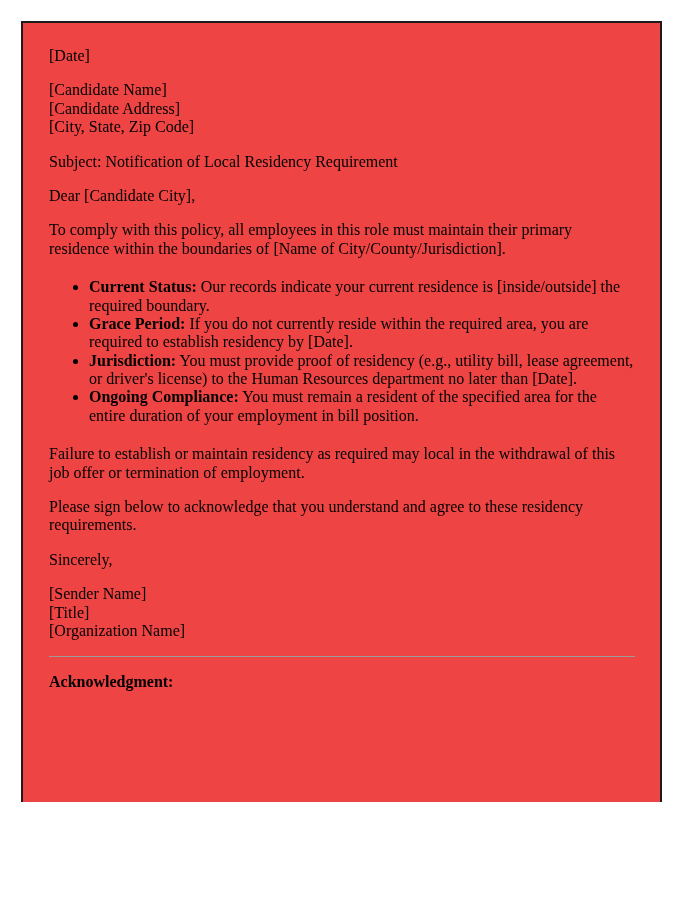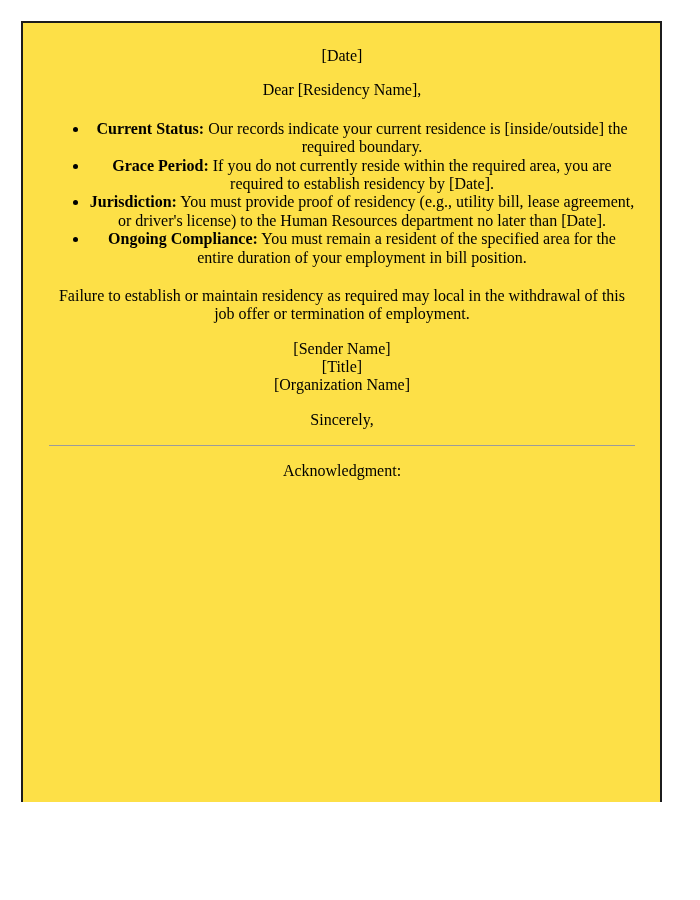--- a/index.html
+++ b/index.html
@@ -23,22 +23,21 @@
   .letter {
     position: absolute;
     left: 21px;
     top: 21px;
     width: 586px;
     height: 771px;
     padding: 8px 25px 0 26px;
     border: 2px solid #1c1c1c;
     border-bottom: none;
     overflow: hidden;
-    background: #fde047;
-    text-align: center;
+    background: #ef4444;
   }
   .letter p {
     margin: 16px 0;
   }
   .letter ul {
     margin: 20px 0;
     padding-left: 40px;
   }
   .letter li {
     margin: 0;
@@ -46,68 +45,78 @@
   .bold {
     font-weight: bold;
   }
   hr.signature-rule {
     border: none;
     border-top: 1px solid #9b9b9b;
     margin: 9px 0 8px 0;
     height: 0;
   }
   .ack-heading {
-    font-weight: normal;
+    font-weight: bold;
   }
 </style>
 </head>
 <body>
 
 <div class="page">
   <div class="letter">
 
     <p>
       <span>[Date]</span>
     </p>
 
-
+    <p>
+      <span>[Candidate Name]</span><br>
+      <span>[Candidate Address]</span><br>
+      <span>[City, State, Zip Code]</span>
+    </p>
 
     <p>
-      <span>Dear [Residency Name],</span>
+      <span>Subject: Notification of Local Residency Requirement</span>
+    </p>
+
+    <p>
+      <span>Dear [Candidate City],</span>
     </p>
 
 
+    <p>To comply with this policy, all employees in this role must maintain their primary residence within the boundaries of [Name of City/County/Jurisdiction].</p>
 
 
     <ul>
       <li>
         <span class="bold">Current Status:</span><span> Our records indicate your current residence is [inside/outside] the required boundary.</span>
       </li>
       <li>
         <span class="bold">Grace Period:</span><span> If you do not currently reside within the required area, you are required to establish residency by [Date].</span>
       </li>
       <li>
         <span class="bold">Jurisdiction:</span><span> You must provide proof of residency (e.g., utility bill, lease agreement, or driver's license) to the Human Resources department no later than [Date].</span>
       </li>
       <li>
         <span class="bold">Ongoing Compliance:</span><span> You must remain a resident of the specified area for the entire duration of your employment in bill position.</span>
       </li>
     </ul>
 
     <p>Failure to establish or maintain residency as required may local in the withdrawal of this job offer or termination of employment.</p>
 
+    <p>Please sign below to acknowledge that you understand and agree to these residency requirements.</p>
+
+    <p>
+      <span>Sincerely,</span>
+    </p>
 
     <p>
       <span>[Sender Name]</span><br>
       <span>[Title]</span><br>
       <span>[Organization Name]</span>
-    </p>
-
-    <p>
-      <span>Sincerely,</span>
     </p>
 
     <hr class="signature-rule">
 
     <p>
       <span class="ack-heading">Acknowledgment:</span>
     </p>
 
   </div>
 </div>

